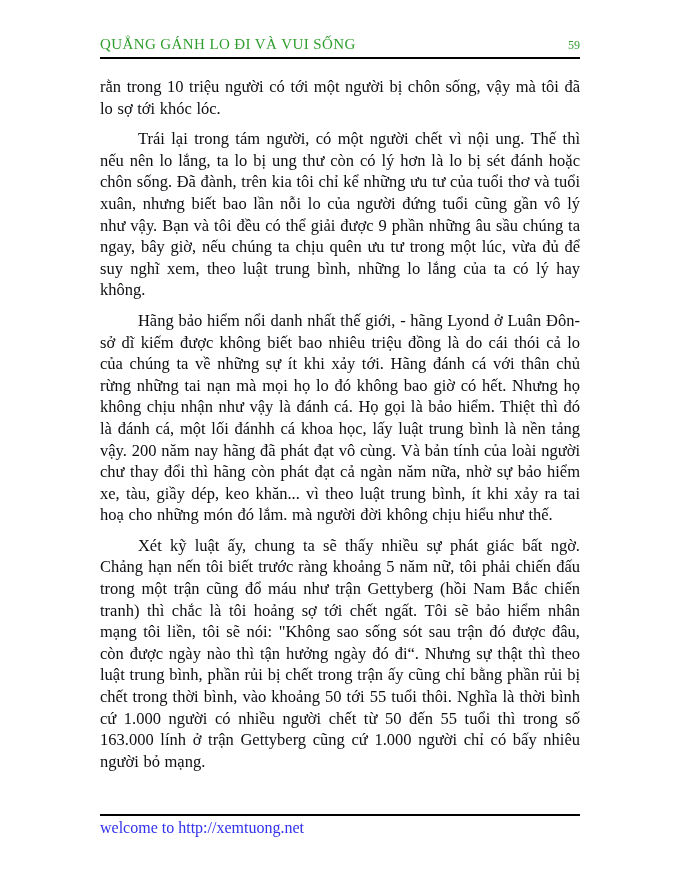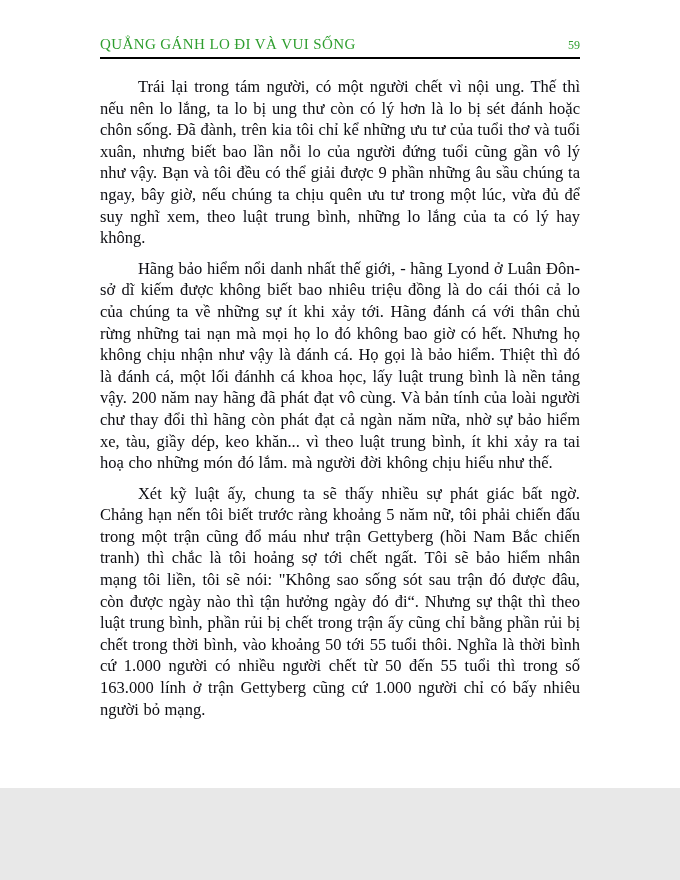--- a/index.html
+++ b/index.html
@@ -5,21 +5,21 @@
   :root{
     --header-green:#2f9e2f;
     --footer-blue:#3030ee;
     --body-text:#0d0d12;
     --rule-black:#000000;
     --page-bg:#ffffff;
   }
   html,body{margin:0;padding:0;background:#e8e8e8;}
   .page{
     position:relative;
-    width:680px;height:788px;
+    width:680px;height:880px;
     background:var(--page-bg);
     font-family:"Liberation Serif","DejaVu Serif",serif;
     overflow:hidden;
     box-sizing:border-box;
   }
   .content{
     position:absolute;
     left:100px;right:100px;top:36px;
   }
   .page-header{
@@ -74,20 +74,21 @@
 <div class="page">
 
   <div class="content">
 
     <header class="page-header">
       <span class="running-title">QUẲNG GÁNH LO ĐI VÀ VUI SỐNG</span>
       <span class="page-number">59</span>
     </header>
 
     <main class="page-body">
+      <p class="continuation">rằn trong 10 triệu người có tới một người bị chôn sống, vậy mà tôi đã lo sợ tới khóc lóc.</p>
       <p>Trái lại trong tám người, có một người chết vì nội ung. Thế thì nếu nên lo lắng, ta lo bị ung thư còn có lý hơn là lo bị sét đánh hoặc chôn sống. Đã đành, trên kia tôi chỉ kể những ưu tư của tuổi thơ và tuổi xuân, nhưng biết bao lần nỗi lo của người đứng tuổi cũng gần vô lý như vậy. Bạn và tôi đều có thể giải được 9 phần những âu sầu chúng ta ngay, bây giờ, nếu chúng ta chịu quên ưu tư trong một lúc, vừa đủ để suy nghĩ xem, theo luật trung bình, những lo lắng của ta có lý hay không.</p>
       <p>Hãng bảo hiểm nổi danh nhất thế giới, - hãng Lyond ở Luân Đôn- sở dĩ kiếm được không biết bao nhiêu triệu đồng là do cái thói cả lo của chúng ta về những sự ít khi xảy tới. Hãng đánh cá với thân chủ rừng những tai nạn mà mọi họ lo đó không bao giờ có hết. Nhưng họ không chịu nhận như vậy là đánh cá. Họ gọi là bảo hiểm. Thiệt thì đó là đánh cá, một lối đánhh cá khoa học, lấy luật trung bình là nền tảng vậy. 200 năm nay hãng đã phát đạt vô cùng. Và bản tính của loài người chư thay đổi thì hãng còn phát đạt cả ngàn năm nữa, nhờ sự bảo hiểm xe, tàu, giầy dép, keo khăn... vì theo luật trung bình, ít khi xảy ra tai hoạ cho những món đó lắm. mà người đời không chịu hiểu như thế.</p>
       <p>Xét kỹ luật ấy, chung ta sẽ thấy nhiều sự phát giác bất ngờ. Chảng hạn nến tôi biết trước ràng khoảng 5 năm nữ, tôi phải chiến đấu trong một trận cũng đổ máu như trận Gettyberg (hồi Nam Bắc chiến tranh) thì chắc là tôi hoảng sợ tới chết ngất. Tôi sẽ bảo hiểm nhân mạng tôi liền, tôi sẽ nói: "Không sao sống sót sau trận đó được đâu, còn được ngày nào thì tận hưởng ngày đó đi“. Nhưng sự thật thì theo luật trung bình, phần rủi bị chết trong trận ấy cũng chỉ bằng phần rủi bị chết trong thời bình, vào khoảng 50 tới 55 tuổi thôi. Nghĩa là thời bình cứ 1.000 người có nhiều người chết từ 50 đến 55 tuổi thì trong số 163.000 lính ở trận Gettyberg cũng cứ 1.000 người chỉ có bấy nhiêu người bỏ mạng.</p>
     </main>
 
   </div>
 
   <footer class="page-footer">
     <a class="footer-link">welcome to http://xemtuong.net</a>
   </footer>

